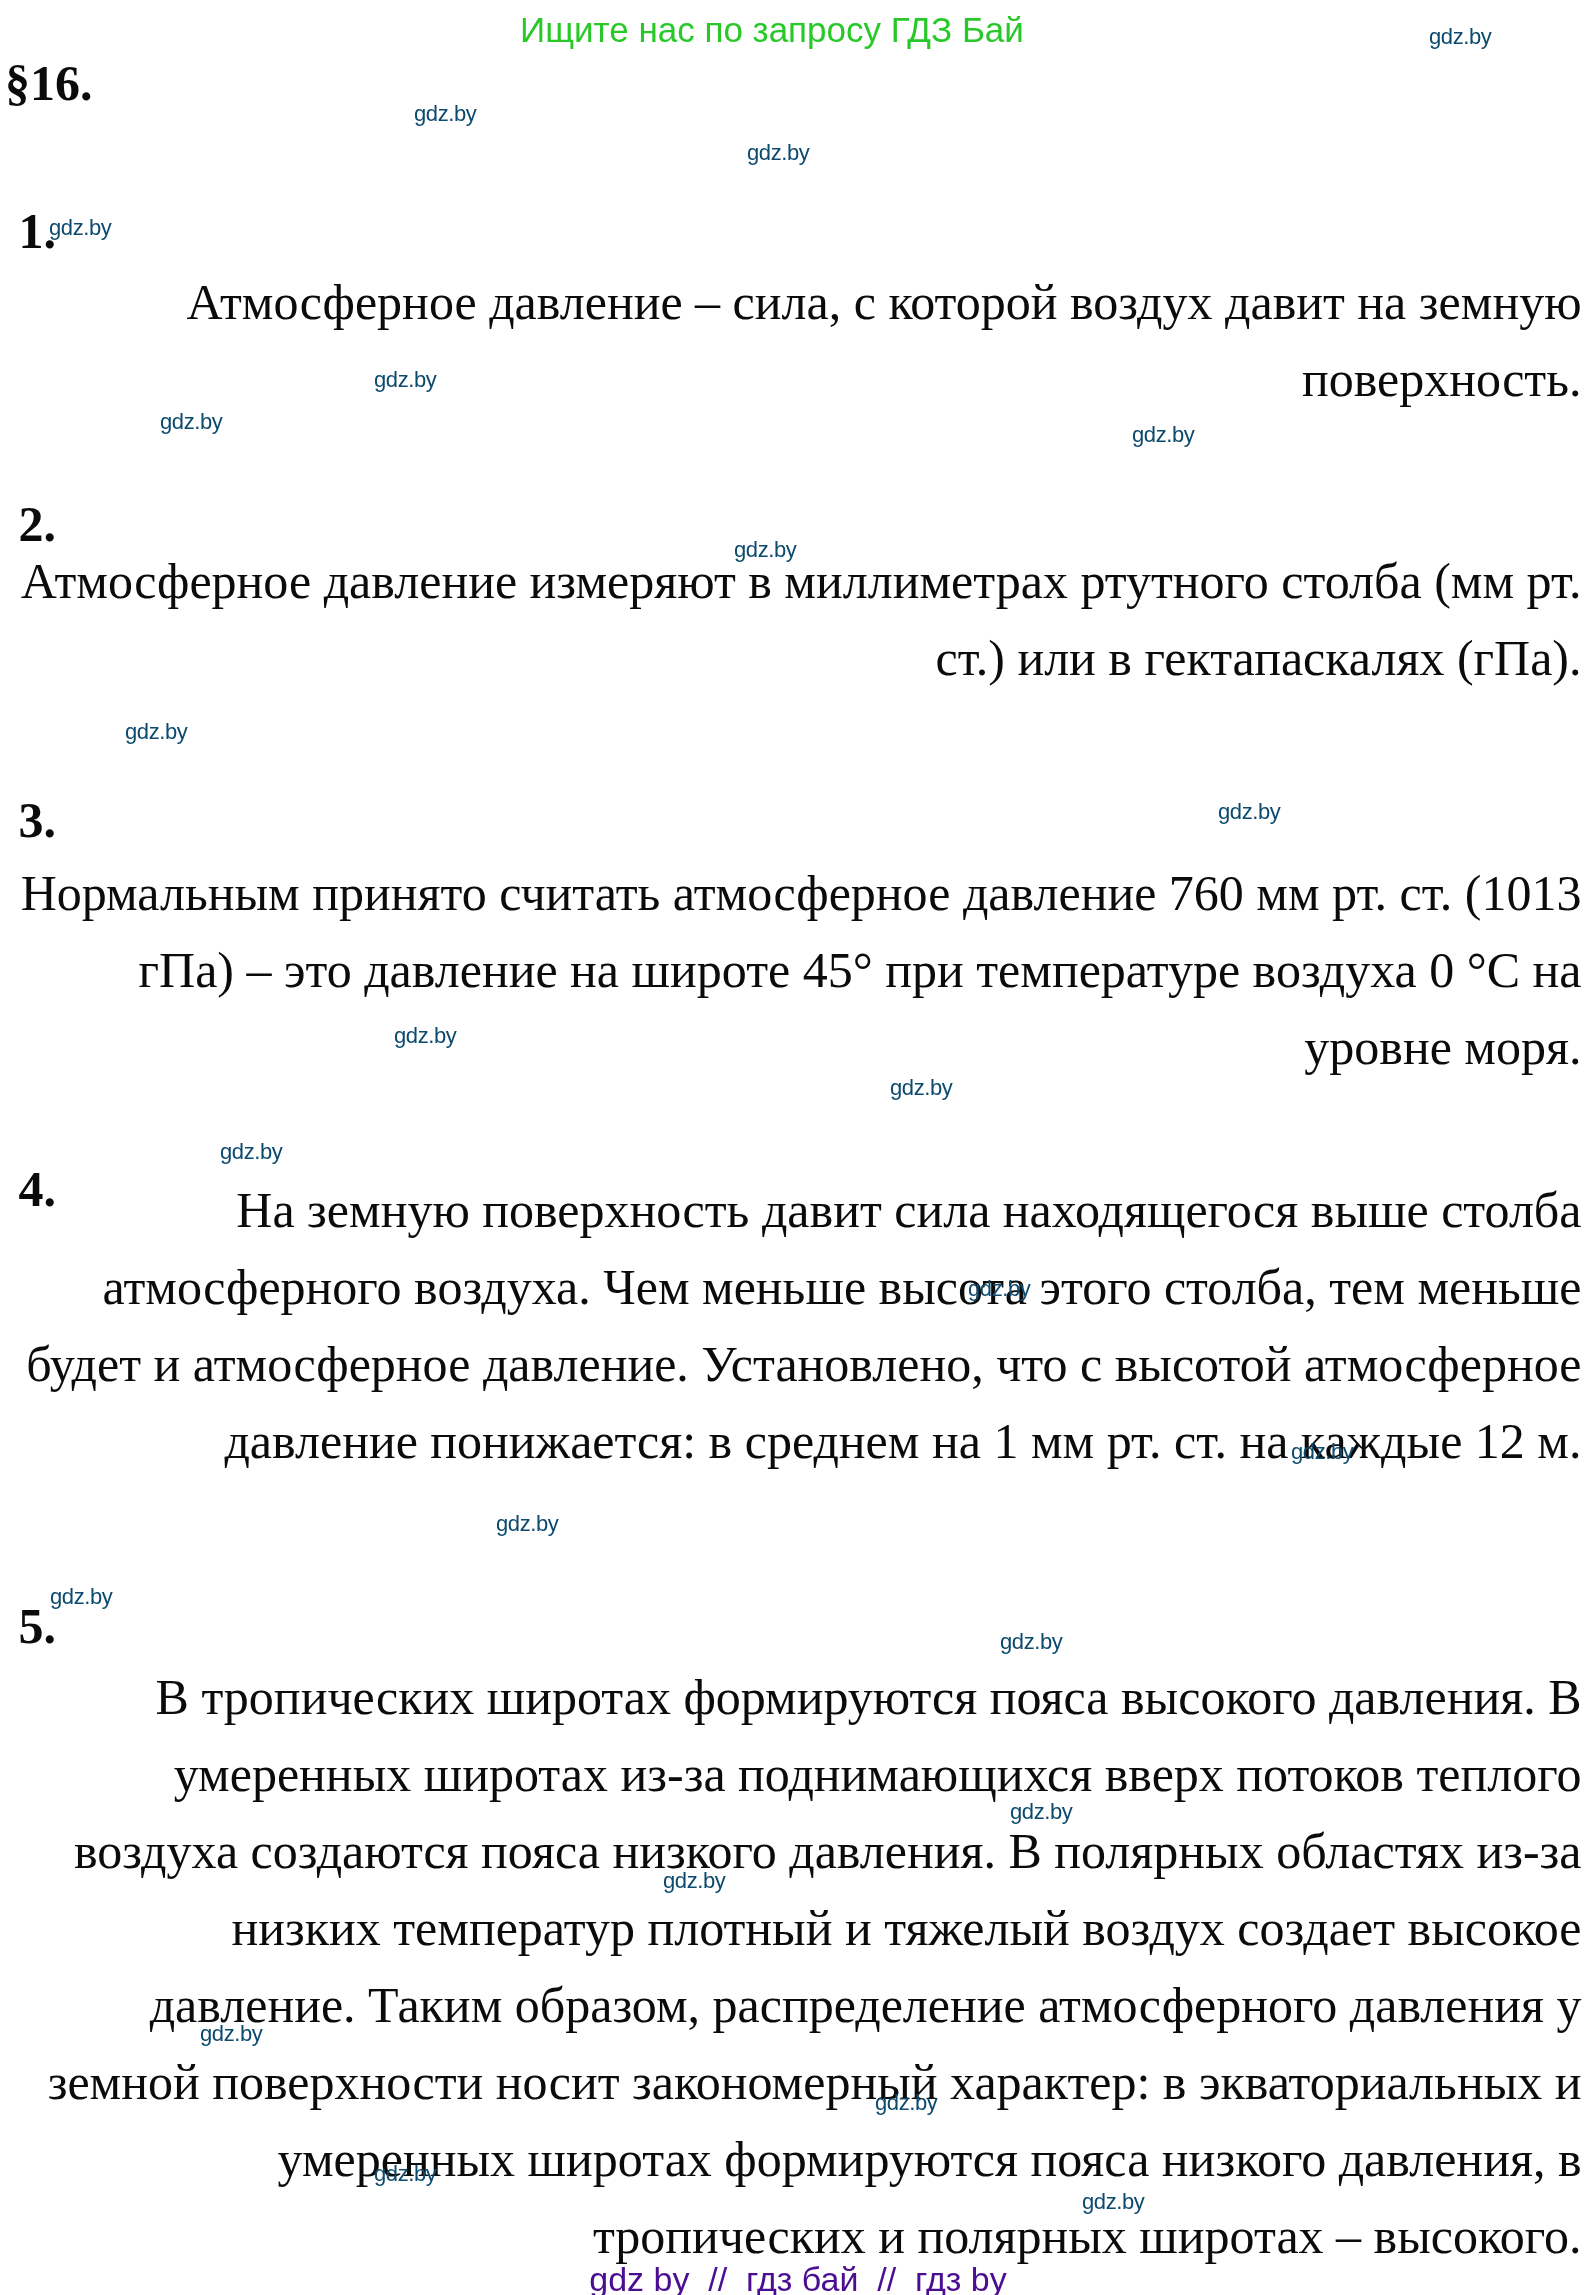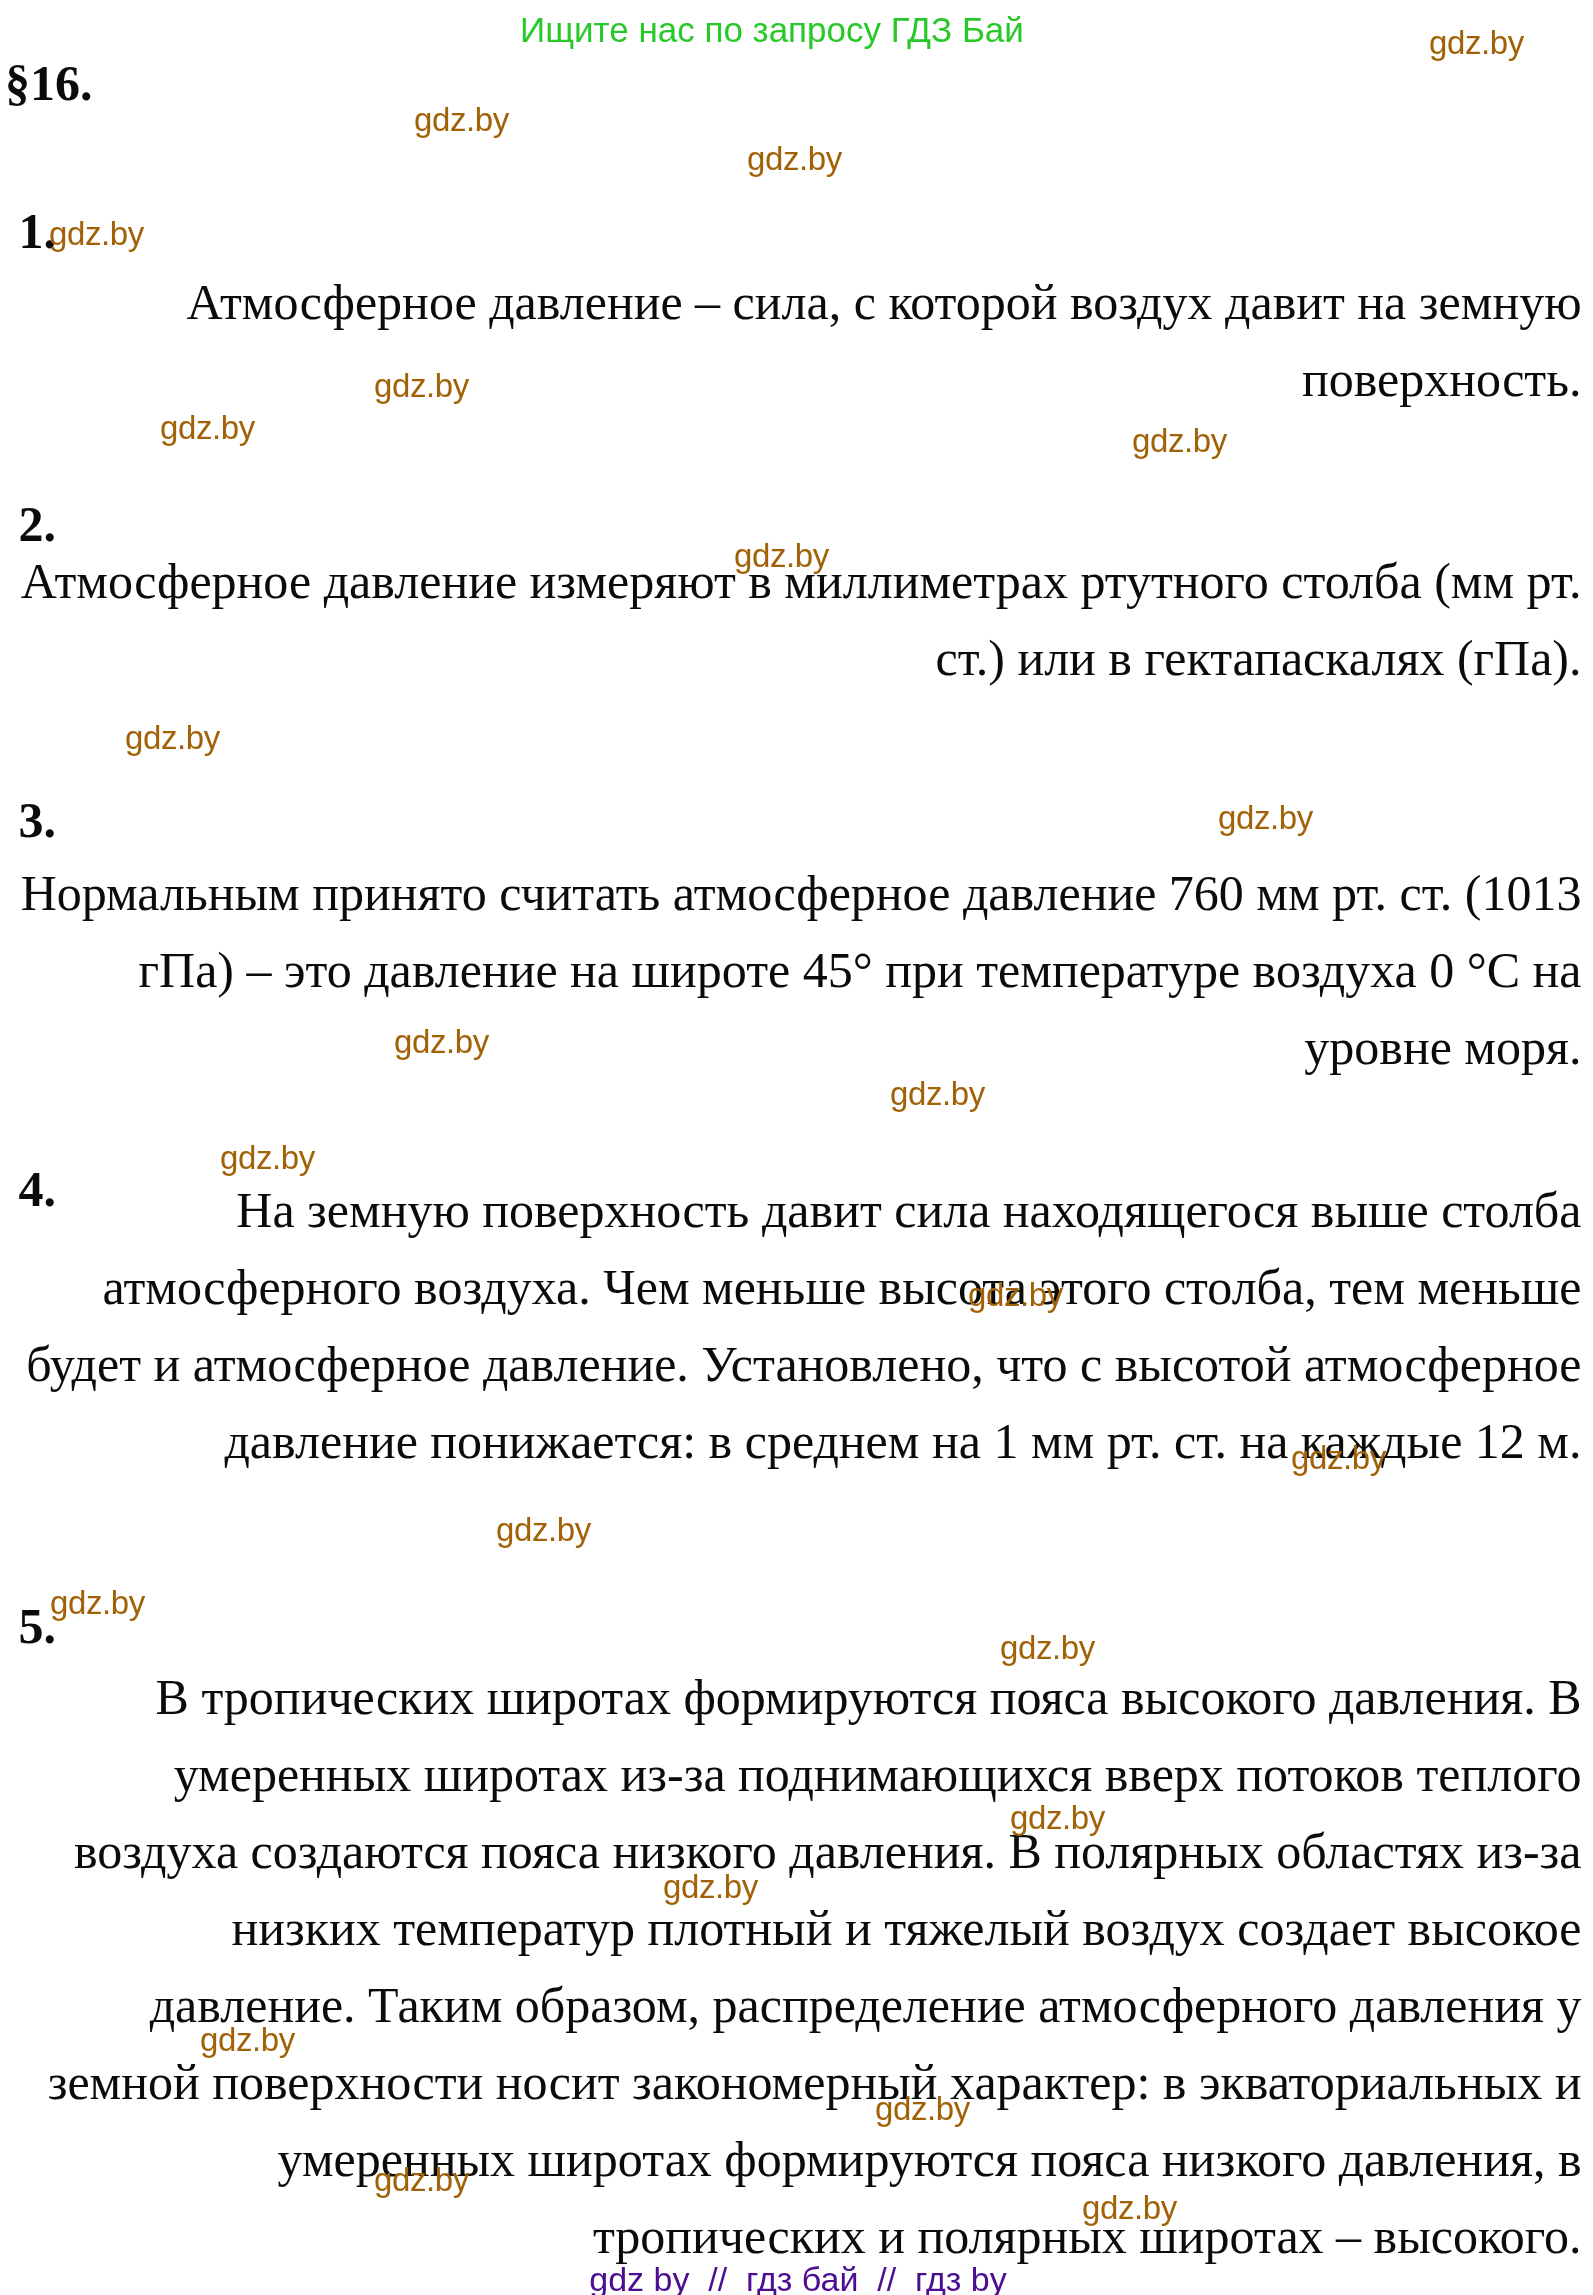--- a/index.html
+++ b/index.html
@@ -44,23 +44,23 @@
     width:1563px;
     font-family:"Liberation Serif", serif;
     font-size:50px;
     line-height:77px;
     color:#0b0b0b;
     text-align:right;
   }
   .wm{
     position:absolute;
     font-family:"Liberation Sans", sans-serif;
-    font-size:33px;
+    font-size:22px;
     letter-spacing:-0.4px;
-    color:#a16207;
+    color:#0c4a6e;
     white-space:nowrap;
   }
   .footer{
     position:absolute;
     top:2260px;
     left:798px;
     transform:translateX(-50%);
     font-family:"Liberation Sans", sans-serif;
     font-size:34px;
     white-space:pre;

